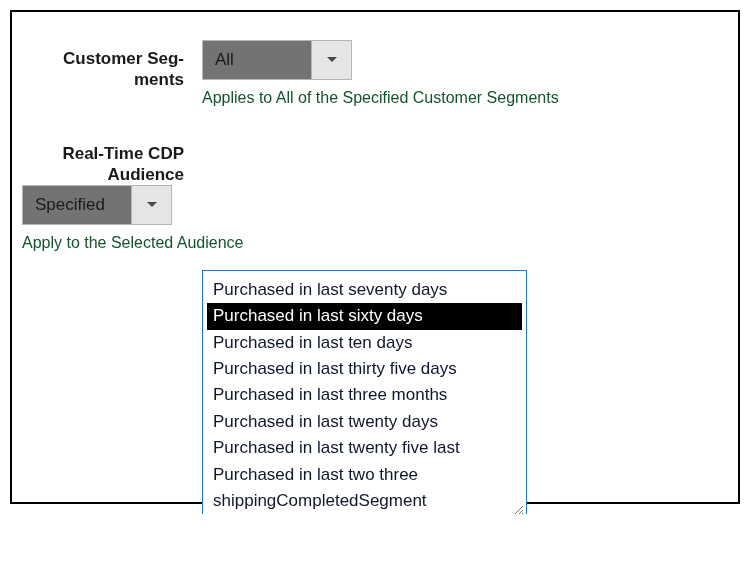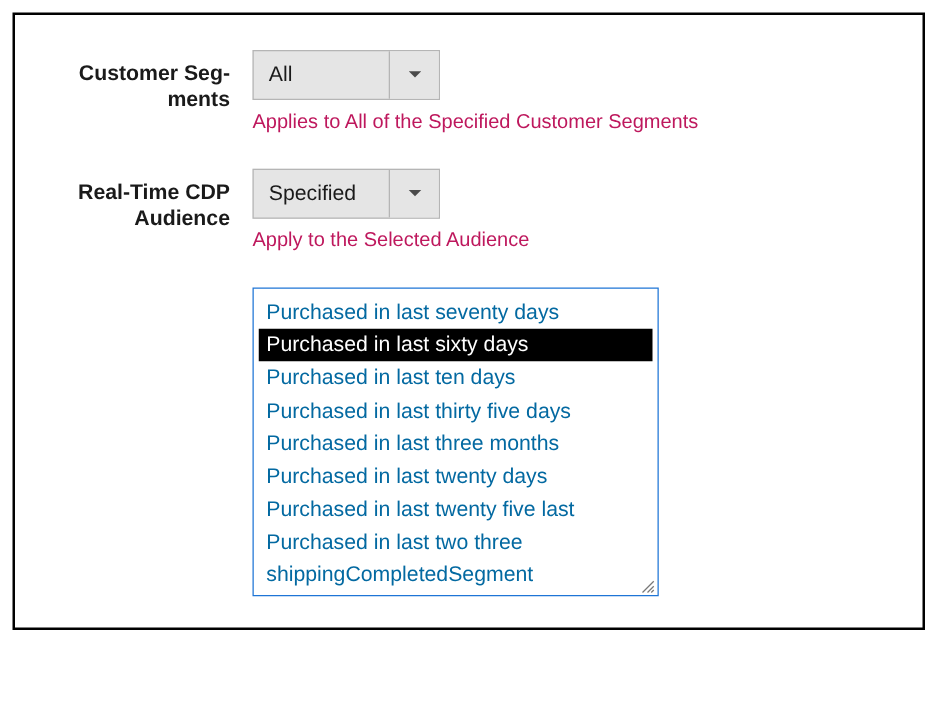--- a/index.html
+++ b/index.html
@@ -31,42 +31,42 @@
       color: #1a1a1a;
       line-height: 1.25;
     }
     .control-col {
       flex: 1;
     }
     .dropdown {
       display: inline-flex;
       border: 1px solid #b5b5b5;
       height: 40px;
-      background: #e5e5e5;
+      background: #737373;
       cursor: pointer;
     }
     .dropdown-value {
       min-width: 108px;
       padding: 0 12px;
       display: flex;
       align-items: center;
       font-size: 17px;
       color: #1a1a1a;
     }
     .dropdown-trigger {
       width: 40px;
       background: #e5e5e5;
       border-left: 1px solid #b5b5b5;
       display: flex;
       align-items: center;
       justify-content: center;
     }
     .helper-text {
       font-size: 16px;
-      color: #be185d;
+      color: #14532d;
       margin-top: 8px;
       line-height: 1.3;
     }
     .listbox-row {
       display: flex;
     }
     .listbox-row .label-col { }
     .listbox-wrap {
       margin-top: 4px;
     }
@@ -74,21 +74,21 @@
       width: 325px;
       border: 1.5px solid #1e75d6;
       padding: 6px 4px 2px 4px;
       position: relative;
       background: #fff;
     }
     .listbox-option {
       font-size: 17px;
       line-height: 1.55;
       padding: 0 6px;
-      color: #0369a1;
+      color: #0f172a;
       cursor: pointer;
       white-space: nowrap;
     }
     .listbox-option.selected {
       background: #000000;
       color: #fff;
     }
     .resize-handle {
       position: absolute;
       right: 2px;
@@ -112,21 +112,21 @@
         <div class="dropdown-trigger">
           <svg width="12" height="8" viewBox="0 0 12 8">
               <path d="M1 1 L6 6 L11 1 Z" fill="#4a4a4a"></path>
             </svg>
         </div>
       </div>
       <div class="helper-text">Applies to All of the Specified Customer Segments</div>
     </div>
   </div>
 
-  <div class="form-row" style="margin-bottom: 22px;">
+  <div class="form-row" style="margin-bottom: 12px; flex-direction: column;">
     <div class="label-col">Real-Time CDP Audience</div>
     <div class="control-col">
       <div class="dropdown">
         <div class="dropdown-value">Specified</div>
         <div class="dropdown-trigger">
           <svg width="12" height="8" viewBox="0 0 12 8">
               <path d="M1 1 L6 6 L11 1 Z" fill="#4a4a4a"></path>
             </svg>
         </div>
       </div>

